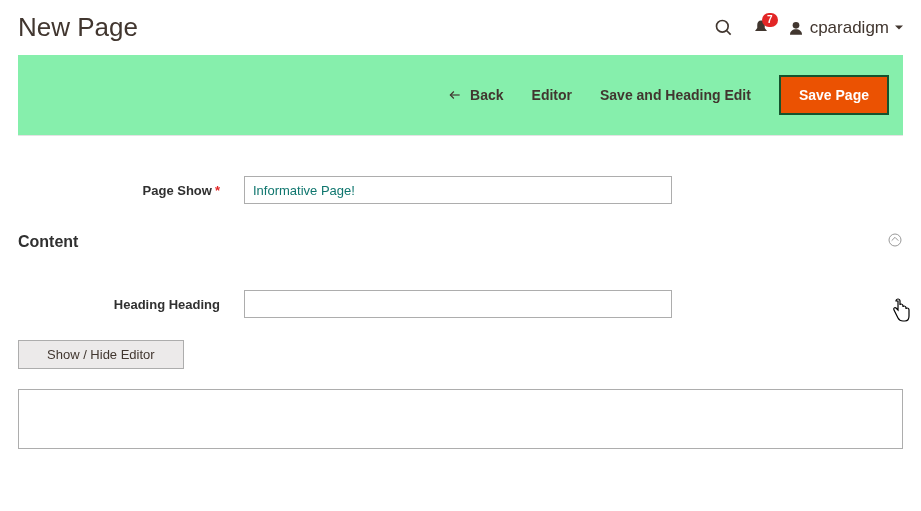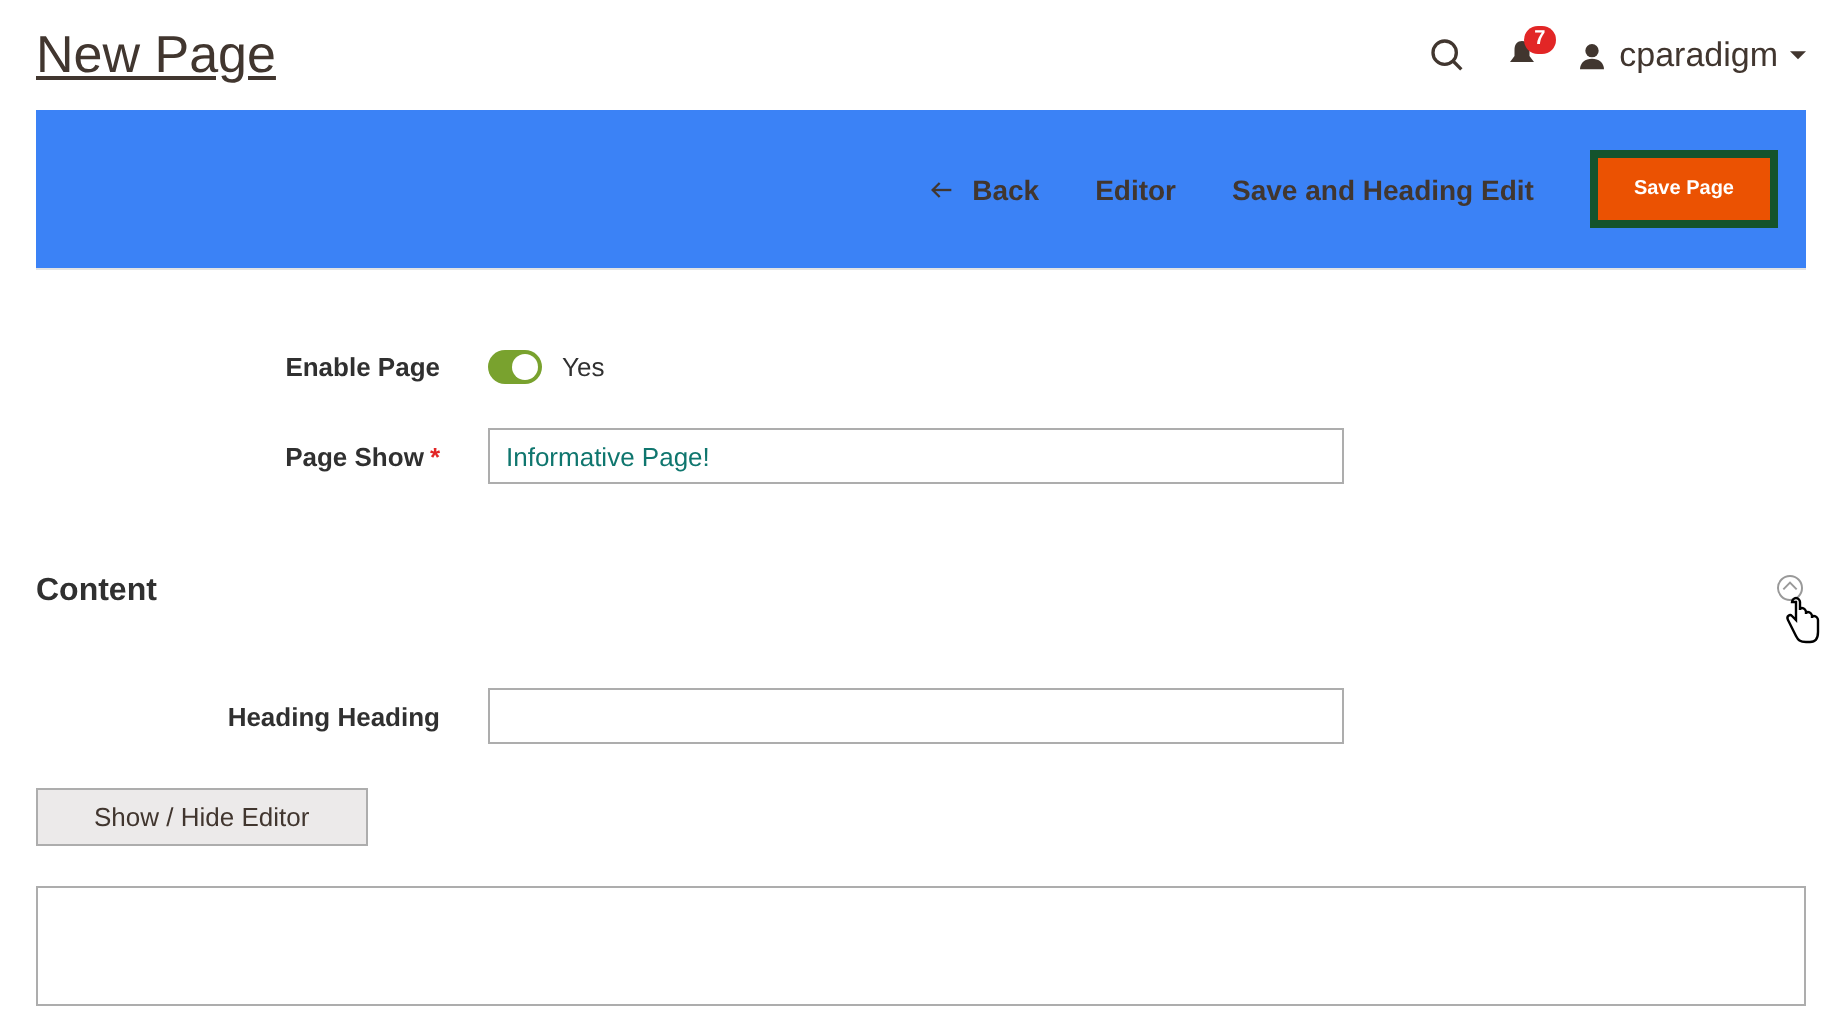--- a/index.html
+++ b/index.html
@@ -17,21 +17,20 @@
   .header {
     display: flex;
     align-items: center;
     justify-content: space-between;
     padding: 12px 0 12px 0;
   }
   .page-title {
     font-size: 26px;
     font-weight: 300;
     color: #41362f;
-    text-decoration: underline;
   }
   .header-actions {
     display: flex;
     align-items: center;
     gap: 18px;
   }
   .icon-btn {
     display: inline-flex;
     align-items: center;
     justify-content: center;
@@ -53,21 +52,21 @@
   }
   .user {
     display: flex;
     align-items: center;
     gap: 6px;
     font-size: 17px;
     color: #41362f;
     cursor: pointer;
   }
   .action-bar {
-    background: #3b82f6;
+    background: #86efac;
     border-bottom: 1px solid #e3e3e3;
     display: flex;
     justify-content: flex-end;
     align-items: center;
     gap: 28px;
     padding: 20px 14px;
     margin: 0 0 40px 0;
   }
   .link-btn {
     background: none;
@@ -76,23 +75,23 @@
     color: #41362f;
     cursor: pointer;
     font-weight: 600;
     display: inline-flex;
     align-items: center;
     gap: 8px;
     padding: 0;
   }
   .primary-btn {
     background: #eb5202;
-    border: 4px solid #14532d;
+    border: 2px solid #14532d;
     color: #fff;
-    font-size: 10px;
+    font-size: 14px;
     font-weight: 600;
     padding: 10px 18px;
     cursor: pointer;
   }
   .form-row {
     display: flex;
     align-items: center;
     margin-bottom: 22px;
   }
   .form-label {
@@ -133,21 +132,21 @@
   }
   .text-input {
     width: 428px;
     height: 28px;
     border: 1px solid #adadad;
     padding: 0 8px;
     font-size: 13px;
     color: #0f766e;
   }
   .section {
-    margin-top: 44px;
+    margin-top: 28px;
   }
   .section-header {
     display: flex;
     justify-content: space-between;
     align-items: center;
     border-bottom: 1px solid #ccc0;
     padding-bottom: 6px;
     margin-bottom: 32px;
     cursor: pointer;
   }
@@ -221,25 +220,20 @@
           <line x1="20" y1="12" x2="4" y2="12"></line>
           <polyline points="10 6 4 12 10 18"></polyline>
         </svg>
       <span>Back</span>
     </button>
     <button class="link-btn">Editor</button>
     <button class="link-btn">Save and Heading Edit</button>
     <button class="primary-btn">Save Page</button>
   </div>
 
-  <div class="form-row">
-    <div class="form-label">Enable Page</div>
-    <span class="toggle"></span>
-    <span class="toggle-text">Yes</span>
-  </div>
 
   <div class="form-row">
     <div class="form-label">
       <span>Page Show</span><span class="req">*</span>
     </div>
     <input type="text" class="text-input" value="Informative Page!" style="">
   </div>
 
   <div class="section" style="position:relative;">
     <div class="section-header">

